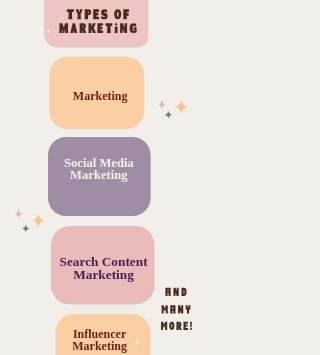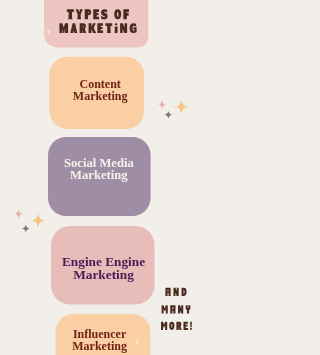--- a/index.html
+++ b/index.html
@@ -45,29 +45,29 @@
           <path d="M2 0 H50 V26 H30 V38 H46 V60 H30 V74 H51 V100 H2 Z" transform="translate(97.1852,23.3) scale(0.11639999999999998,0.09699999999999999)"></path>
           <path d="M1 0 H59 V28 H44 V58 Q44 82 47 100 H13 Q16 82 16 58 V28 H1 Z" transform="translate(105.372,23.3) scale(0.11639999999999998,0.09699999999999999)"></path>
           <path d="M2 32 H26 V100 H2 Z M14 0 Q25 0 25 11 Q25 22 14 22 Q3 22 3 11 Q3 0 14 0 Z" transform="translate(114.49,23.3) scale(0.11639999999999998,0.09699999999999999)"></path>
           <path d="M2 0 H26 L40 46 V0 H62 V100 H38 L24 56 V100 H2 Z" transform="translate(119.88319999999999,23.3) scale(0.11639999999999998,0.09699999999999999)"></path>
           <path d="M57 4 V38 Q48 24 37 24 Q26 24 26 50 Q26 76 37 76 Q41 76 43 74 V64 H34 V42 H61 V92 Q51 100 34 100 Q1 100 1 50 Q1 0 34 0 Q48 0 57 4 Z" transform="translate(129.46679999999998,23.3) scale(0.11639999999999998,0.09699999999999999)"></path>
         </g>
       </svg>
   </div>
 
   <div class="lbl" style="left: 52.7px; top: 79.3px; width: 95px; font-size: 12px; line-height: 11.9px; color: rgb(109, 31, 19);">
-    <span>Content</span><br>
+    <br>
     <span>Marketing</span>
   </div>
   <div class="lbl" style="left: 47.6px; top: 157px; width: 102.6px; font-size: 12.65px; line-height: 12.2px; color: rgb(246, 240, 234); font-family: Liberation Serif, serif;">
     <span>Social Media</span><br>
     <span>Marketing</span>
   </div>
   <div class="lbl" style="left: 51.8px; top: 256px; width: 103.5px; font-size: 13.3px; line-height: 12.6px; color: rgb(76, 26, 87);">
-    <span>Engine Engine</span><br>
+    <span>Search Content</span><br>
     <span>Marketing</span>
   </div>
   <div class="lbl" style="left: 52.1px; top: 328px; width: 95px; font-size: 12px; line-height: 12.3px; color: rgb(109, 31, 19);">
     <span>Influencer</span><br>
     <span>Marketing</span>
   </div>
 
   <div class="groovy" style="left:155px;top:282px;width:45px;height:55px;">
     <svg id="foot-svg" width="45" height="55" viewBox="0 0 45 55">
         <g fill="#4a2a1e">

